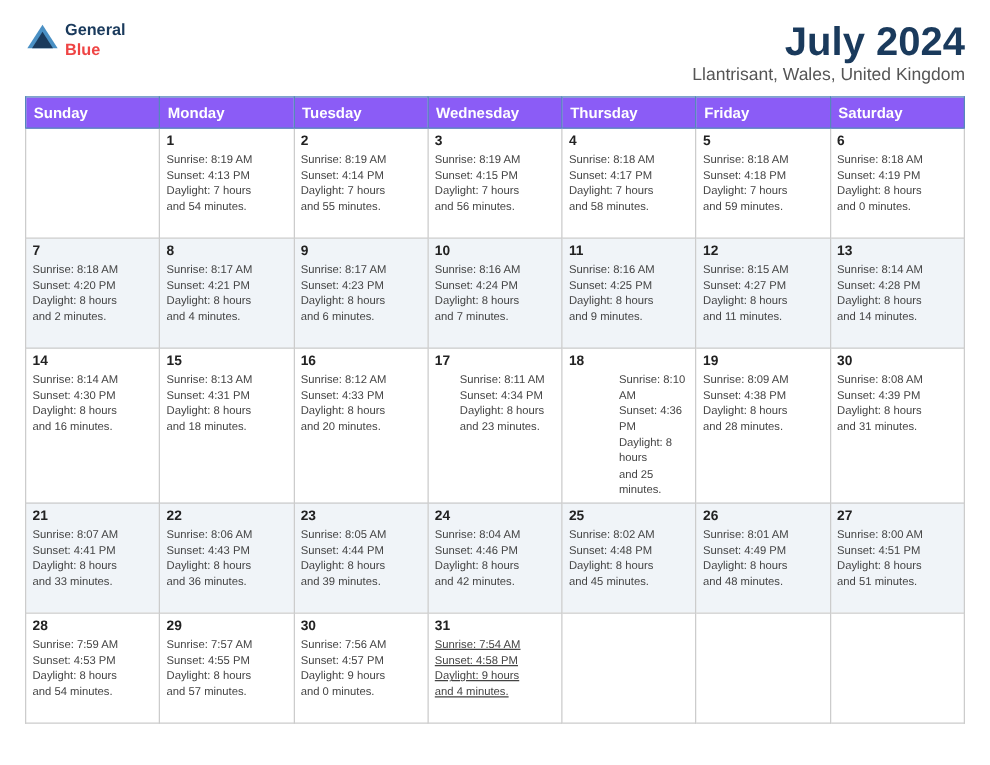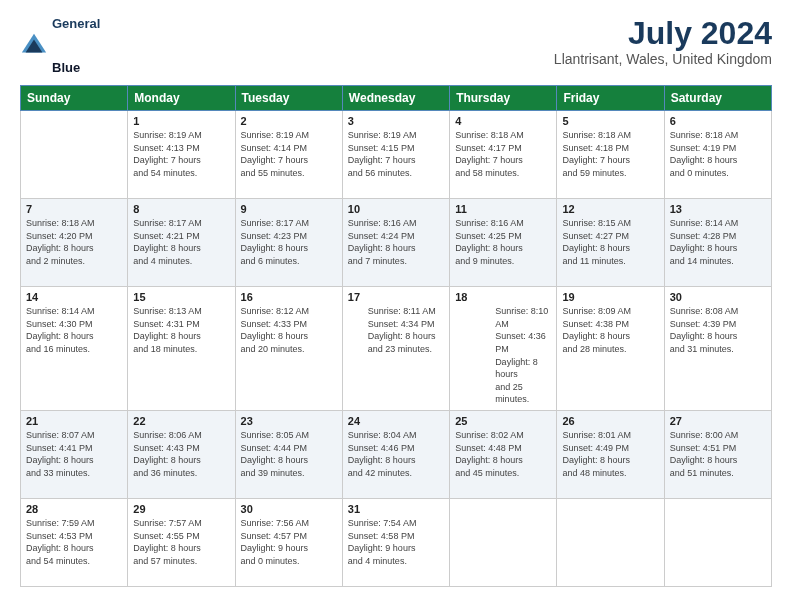--- a/index.html
+++ b/index.html
@@ -78,21 +78,21 @@
     .calendar td.empty {
       background: #f9f9f9;
     }
     .calendar tr:nth-child(even) td {
       background-color: #f0f4f8;
     }
     .calendar tr:nth-child(odd) td {
       background-color: #fff;
     }
     .calendar thead tr th {
-      background-color: #15803d;
+      background-color: #8b5cf6;
     }
     .day-num {
       font-weight: bold;
       font-size: 11px;
       margin-bottom: 2px;
       color: #222;
     }
     .day-detail {
       font-size: 9px;
       color: #444;
@@ -104,21 +104,21 @@
 
 <div class="page">
   <div class="header">
     <div class="logo">
       <svg class="logo-icon" viewBox="0 0 30 30">
         <polygon points="15,2 28,22 2,22" fill="#4a90c4"></polygon>
         <polygon points="15,8 24,22 6,22" fill="#1a3a5c"></polygon>
       </svg>
       <div class="logo-text">
         <div>General</div>
-        <div style="color:#0f172a;margin-top:28px;">Blue</div>
+        <div style="color:#ef4444;">Blue</div>
       </div>
     </div>
     <div class="title-block">
       <div class="main-title">July 2024</div>
       <div class="subtitle">Llantrisant, Wales, United Kingdom</div>
     </div>
   </div>
 
   <table class="calendar">
     <thead>
@@ -348,21 +348,21 @@
           </td>
           <td>
             <div class="day-num">30</div>
             <div class="day-detail" style="white-space: pre-line;">Sunrise: 7:56 AM
 Sunset: 4:57 PM
 Daylight: 9 hours
 and 0 minutes.</div>
           </td>
           <td>
             <div class="day-num">31</div>
-            <div class="day-detail" style="white-space: pre-line;">Sunrise: 7:54 AM
+            <div class="day-detail" style="white-space: pre-line; text-decoration: underline;">Sunrise: 7:54 AM
 Sunset: 4:58 PM
 Daylight: 9 hours
 and 4 minutes.</div>
           </td>
           <td class="empty"></td>
           <td class="empty"></td>
           <td class="empty"></td>
         </tr>
       </tbody>
   </table>

